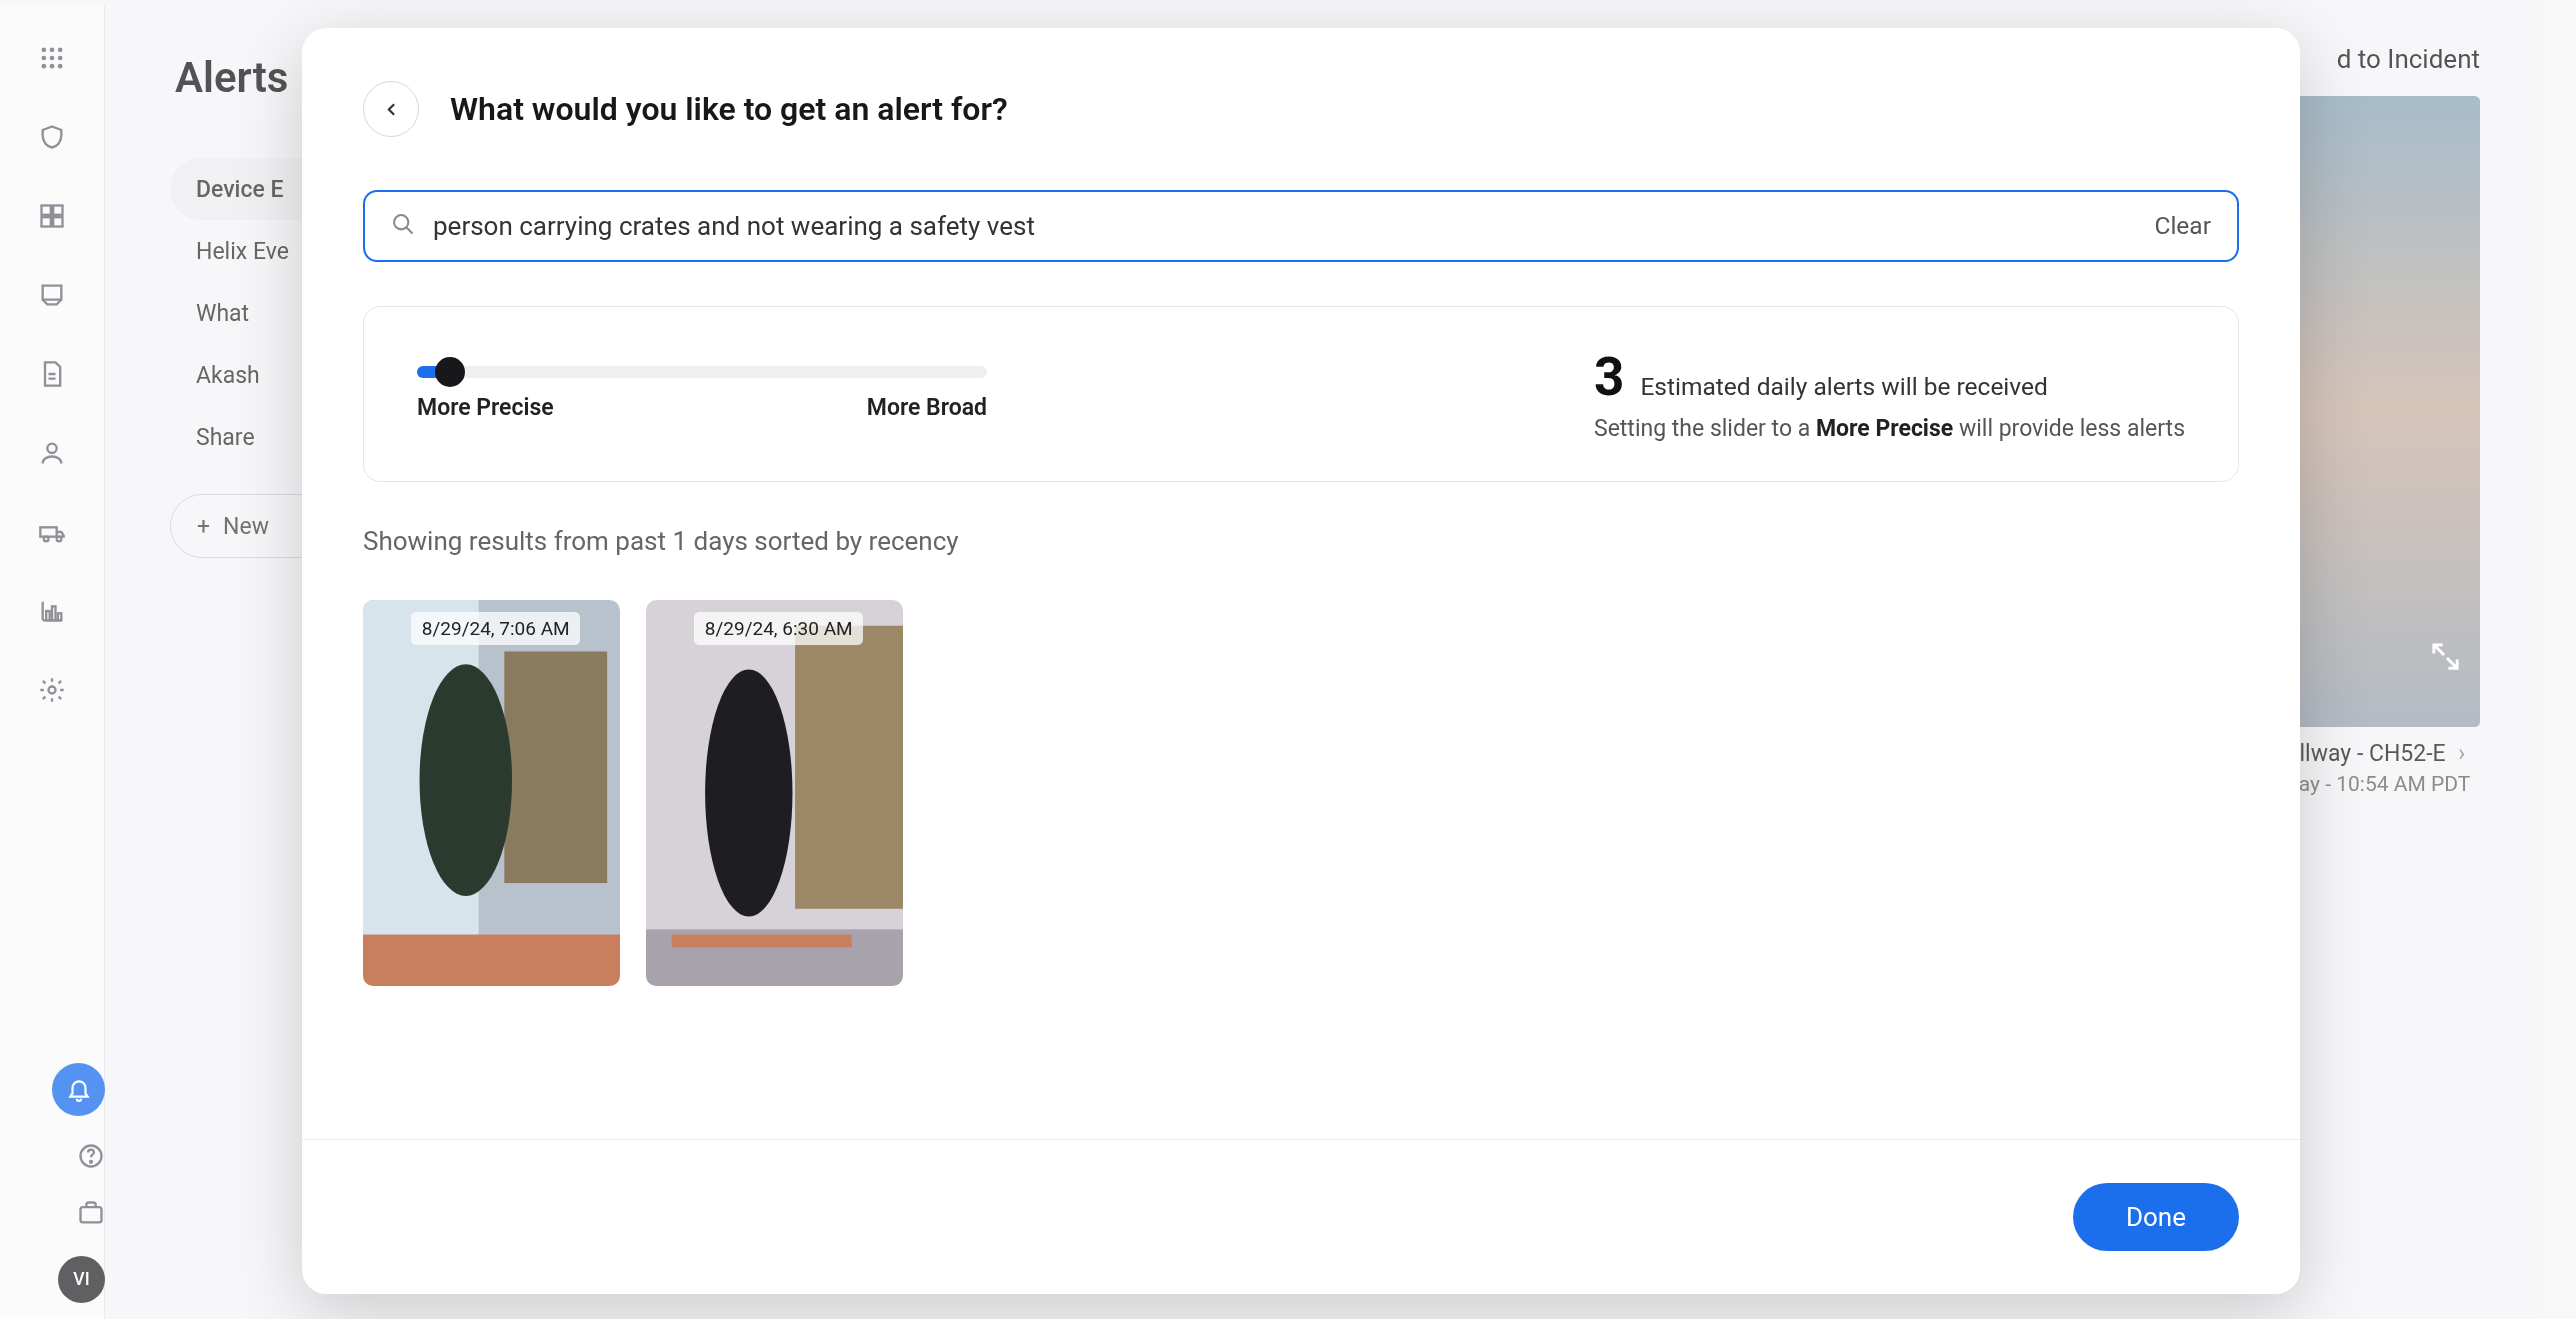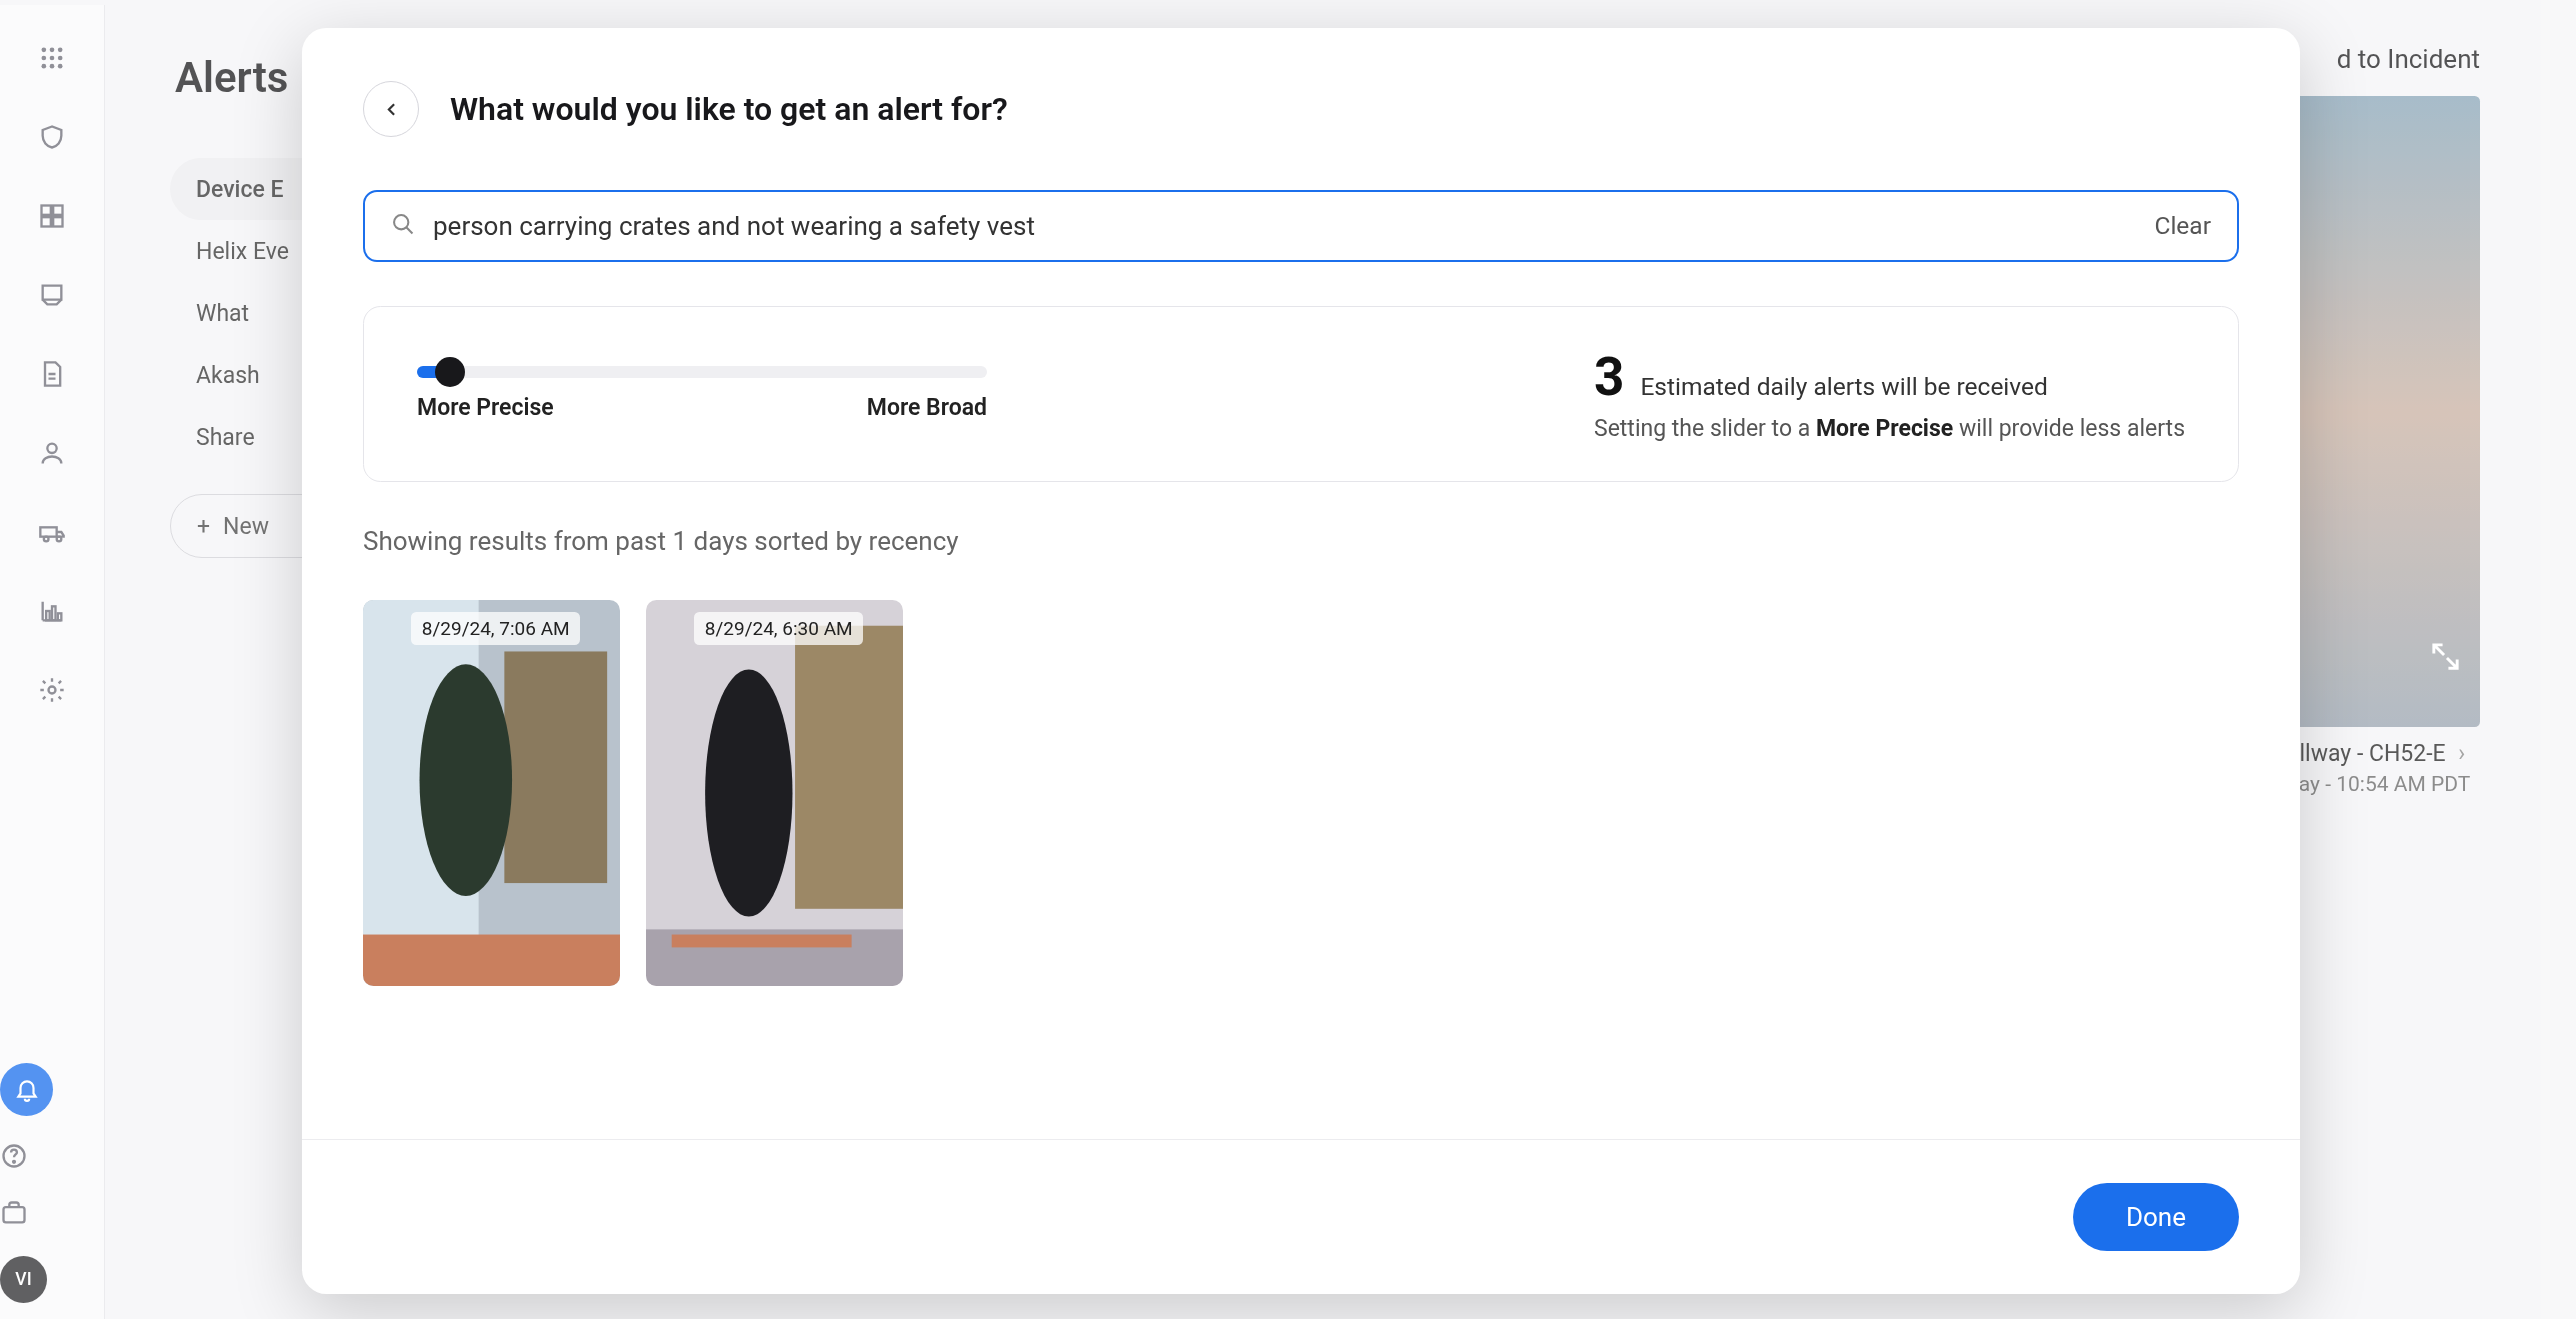--- a/index.html
+++ b/index.html
@@ -39,21 +39,21 @@
       cursor: pointer;
     }
     .left-rail svg { width: 28px; height: 28px; }
     .left-bottom {
       position: absolute;
       bottom: 17.5px;
       left: 0;
       width: 105px;
       display: flex;
       flex-direction: column;
-      align-items: flex-start;
+      align-items: flex-end;
       gap: 26px;
     }
     .notif-bubble {
       width: 53px;
       height: 53px;
       border-radius: 50%;
       background: #1b6fec;
       display: flex;
       align-items: center;
       justify-content: center;

